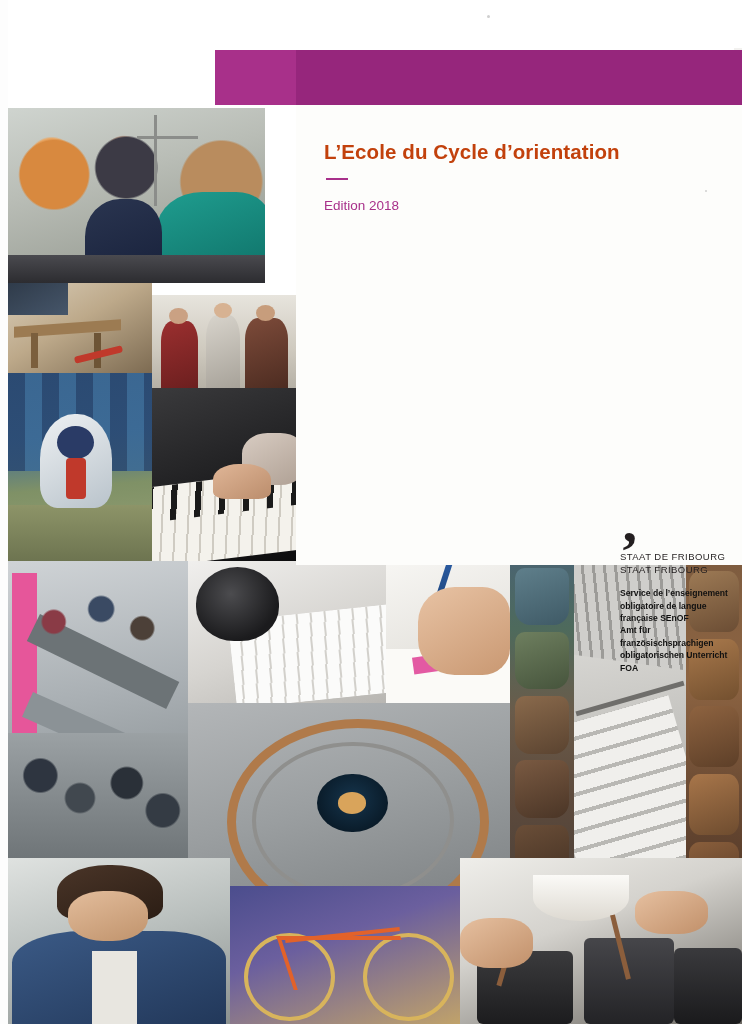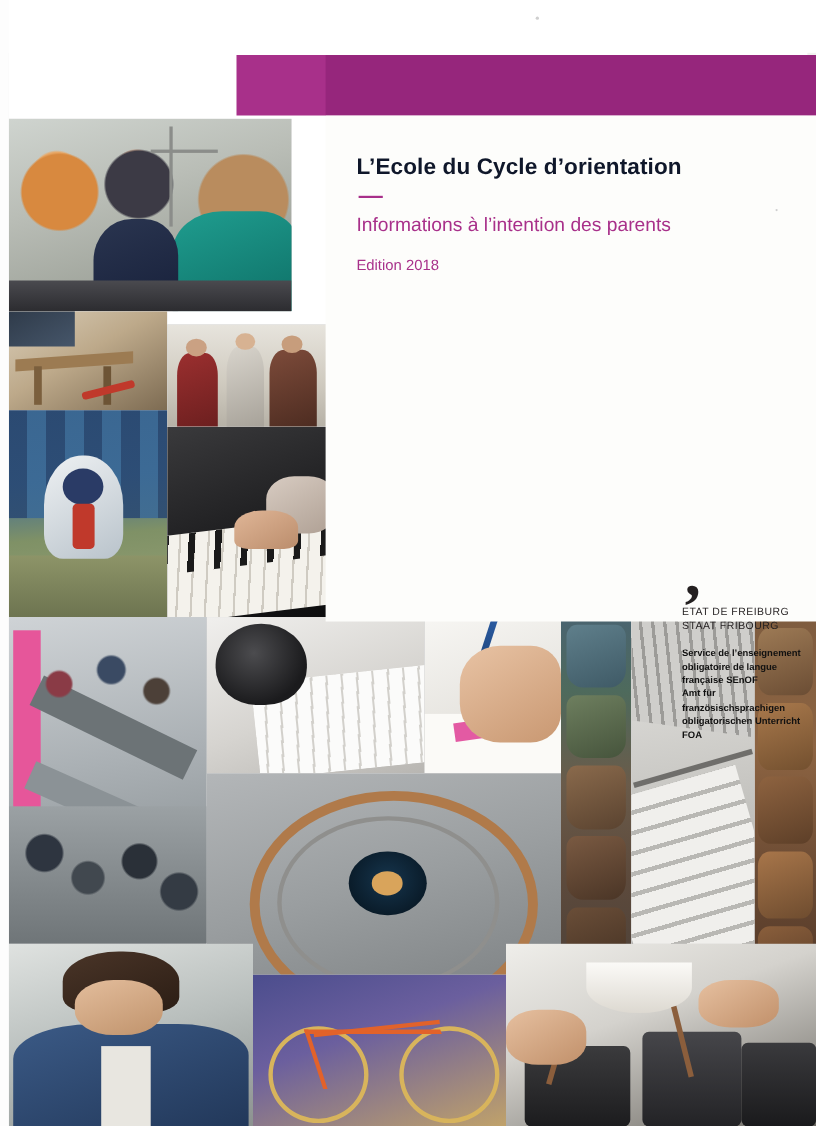--- a/index.html
+++ b/index.html
@@ -36,21 +36,21 @@
   
   .title-panel{
     position:absolute;
     left:296px;top:105px;width:446px;height:460px;
     background:#fdfdfb;
   }
   .title-inner{
     position:absolute;left:28px;top:35px;right:18px;
   }
   .main-title{
-    color:#0f172a;
+    color:#c2410c;
     font-size:20.5px;
     font-weight:bold;
     letter-spacing:.1px;
     line-height:1.2;
   }
   .rule{
     width:22px;height:2px;background:#a8308a;margin:13px 0 14px 2px;
   }
   .subtitle{
     color:#a8308a;
@@ -579,27 +579,26 @@
     <div class="spoon"></div>
       <div class="spoon2"></div>
     <div class="hand"></div>
       <div class="hand2"></div>
   </div>
 
   <div class="title-panel">
     <div class="title-inner">
       <div class="main-title">L’Ecole du Cycle d’orientation</div>
       <div class="rule"></div>
-      <div class="subtitle">Informations à l’intention des parents</div>
       <div class="edition">Edition 2018</div>
     </div>
 
     <div class="logo-block">
       <div class="logo-mark">‚</div>
-      <div class="logo-line">ETAT DE FREIBURG</div>
+      <div class="logo-line">STAAT DE FRIBOURG</div>
       <div class="logo-line">STAAT FRIBOURG</div>
       <div class="logo-sub">
         <div class="b">Service de l’enseignement obligatoire de langue française SEnOF</div>
         <div class="b">Amt für französischsprachigen obligatorischen Unterricht FOA</div>
       </div>
     </div>
   </div>
 
   <div class="scan-top"></div>
   <div class="scan-left"></div>

